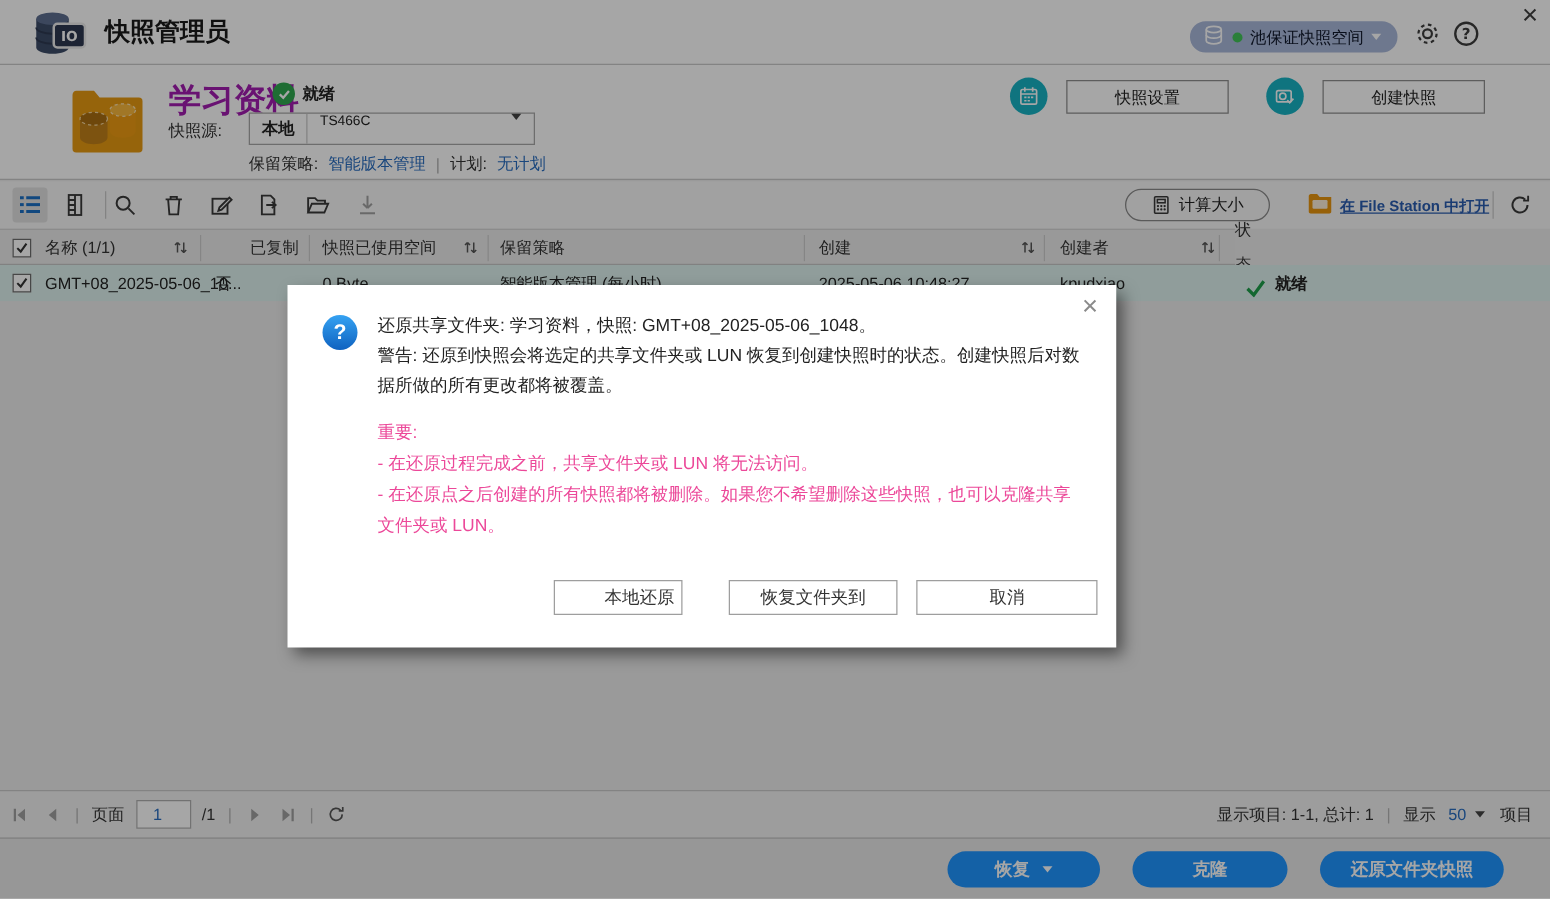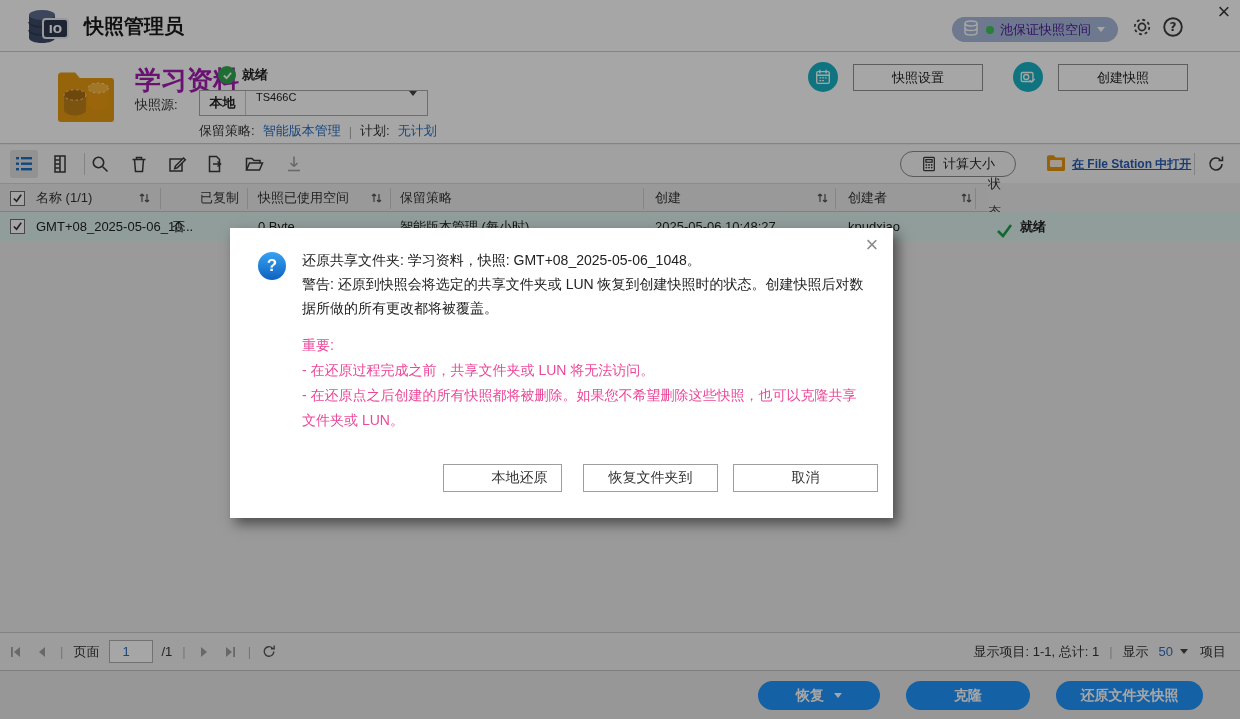--- a/index.html
+++ b/index.html
@@ -5,21 +5,21 @@
   * { margin:0; padding:0; box-sizing:border-box; }
   html,body { background:#555; }
   body { font-family:"Liberation Sans","DejaVu Sans",sans-serif; }
   .screen { position:relative; width:1240px; height:719px; overflow:hidden; background:#ededed; }
   .abs { position:absolute; }
   .clickable { cursor:pointer; }
 
   
   .hdr { position:absolute; left:0; top:0; width:1240px; height:52px; background:#ffffff; border-bottom:1px solid #c9c9c9; }
   .app-title { position:absolute; left:84px; top:0; height:52px; line-height:52px; font-size:20px; font-weight:bold; color:#1a1a1a; }
-  .pool-pill { position:absolute; left:952px; top:17px; width:166px; height:25px; border-radius:13px; background:#a9b8da; color:#4c1d95; display:flex; align-items:center; gap:6px; padding:0 10px; font-size:13px; }
+  .pool-pill { position:absolute; left:952px; top:17px; width:166px; height:25px; border-radius:13px; background:#a9b8da; color:#0f172a; display:flex; align-items:center; gap:6px; padding:0 10px; font-size:13px; }
   .gdot { width:8px; height:8px; border-radius:50%; background:#41c458; }
   .caret-w { width:0; height:0; border-left:4px solid transparent; border-right:4px solid transparent; border-top:5px solid #fff; }
   .caret-d { width:0; height:0; border-left:4px solid transparent; border-right:4px solid transparent; border-top:5px solid #444; }
   .iconbtn { position:absolute; width:22px; height:22px; }
   .win-close { position:absolute; left:1212px; top:0px; width:24px; height:24px; font-size:22px; line-height:24px; text-align:center; color:#3c3c3c; }
 
   
   .subhdr { position:absolute; left:0; top:52px; width:1240px; height:92px; background:#ffffff; border-bottom:1px solid #c9c9c9; }
   .fold-name { position:absolute; left:135px; top:11px; font-size:26px; font-weight:bold; color:#a21caf; }
   .ready { position:absolute; left:218px; top:14px; display:flex; align-items:center; gap:6px; }
@@ -404,21 +404,21 @@
     <div class="dlg-icon">?</div>
     <div class="dlg-text">
       <div>还原共享文件夹: 学习资料，快照: GMT+08_2025-05-06_1048。</div>
       <div>警告: 还原到快照会将选定的共享文件夹或 LUN 恢复到创建快照时的状态。创建快照后对数据所做的所有更改都将被覆盖。</div>
       <div class="dlg-blue">
         <div>重要:</div>
         <div>- 在还原过程完成之前，共享文件夹或 LUN 将无法访问。</div>
         <div>- 在还原点之后创建的所有快照都将被删除。如果您不希望删除这些快照，也可以克隆共享文件夹或 LUN。</div>
       </div>
     </div>
-    <button class="dlg-btn clickable" style="left:213px;width:119px;padding-left:34px;">
+    <button class="dlg-btn clickable" style="left:213px;width:103px;padding-left:34px;">
       <span>本地还原</span>
     </button>
     <button class="dlg-btn clickable" style="left:353px;width:135px;">
       <span>恢复文件夹到</span>
     </button>
     <button class="dlg-btn clickable" style="left:503px;width:145px;">
       <span>取消</span>
     </button>
   </div>
 

